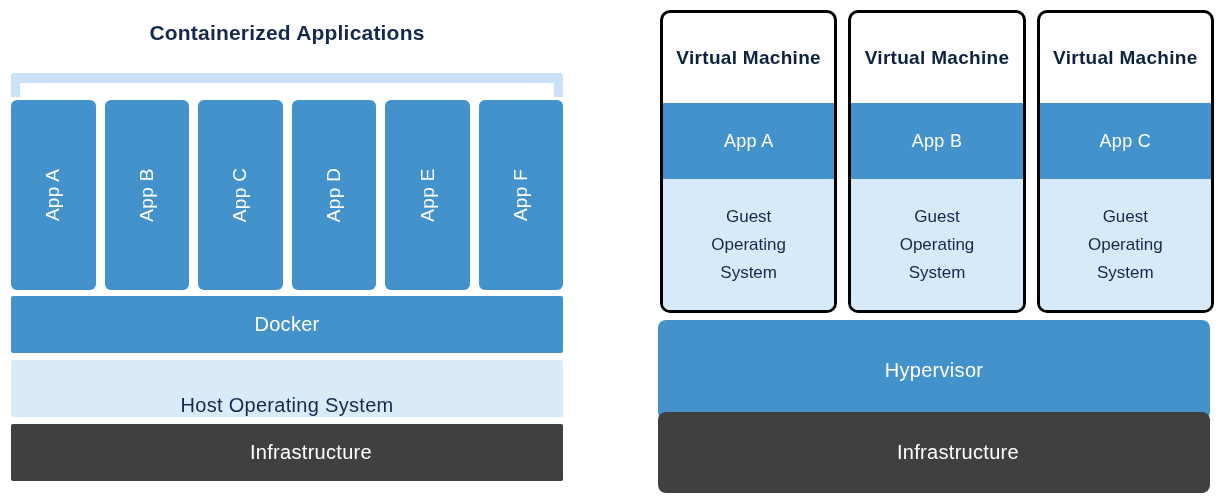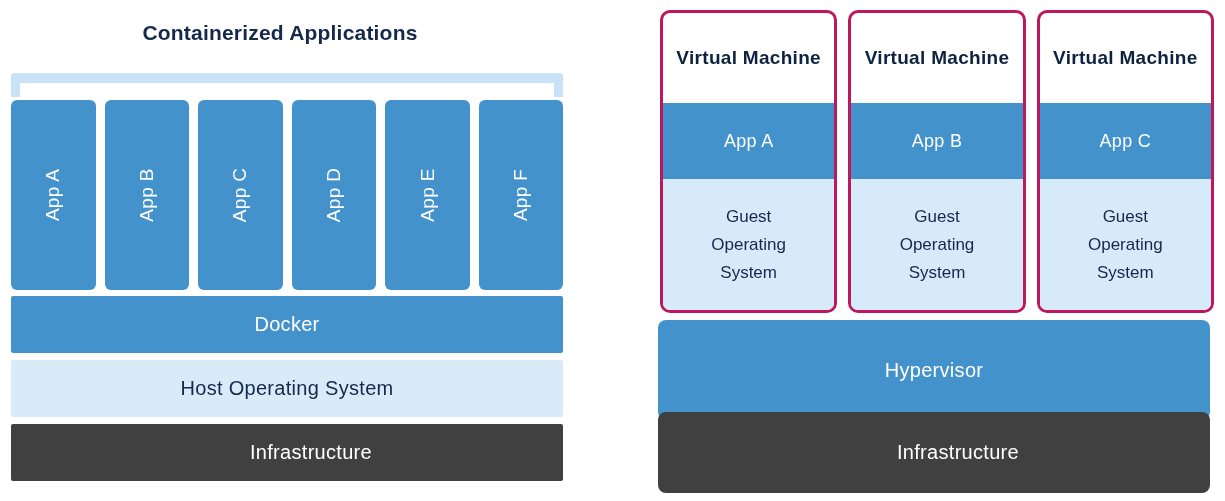--- a/index.html
+++ b/index.html
@@ -10,21 +10,21 @@
     position: relative;
     width: 1225px;
     height: 501px;
     background: #ffffff;
     overflow: hidden;
   }
 
   
   .containers-title {
     position: absolute;
-    left: 4px; top: 21px; width: 552px;
+    left: 11px; top: 21px; width: 552px;
     text-align: center;
     font-size: 21px;
     font-weight: 700;
     letter-spacing: 0.2px;
     color: #14294b;
   }
 
   .bracket {
     position: absolute;
     left: 11px; top: 73px;
@@ -61,39 +61,39 @@
   .layer {
     position: absolute;
     display: flex;
     align-items: center;
     justify-content: center;
     border-radius: 2px;
     font-size: 20px;
     letter-spacing: 0.3px;
   }
   .layer.blue  { background: #4492cb; color: #ffffff; }
-  .layer.light { background: #d9ebf9; color: #14294b; }
+  .layer.light { background: #d9ebf9; color: #14294b; align-items: flex-end; }
   .layer.green { background: #404040; color: #ffffff; padding-left: 48px; }
 
   .docker-layer  { left: 11px; top: 296px; width: 552px; height: 57px; }
   .host-layer    { left: 11px; top: 360px; width: 552px; height: 57px; }
   .infra-left    { left: 11px; top: 424px; width: 552px; height: 57px; }
 
   
   .vm-row {
     position: absolute;
     left: 660px; top: 10px;
     width: 554px; height: 303px;
     display: flex;
     gap: 11px;
   }
   .vm-box {
     flex: 1;
     background: #ffffff;
-    border: 3px solid #be185d;
+    border: 3px solid #000000;
     border-radius: 10px;
     display: flex;
     flex-direction: column;
     overflow: hidden;
   }
   .vm-title {
     height: 90px;
     display: flex;
     align-items: center;
     justify-content: center;

